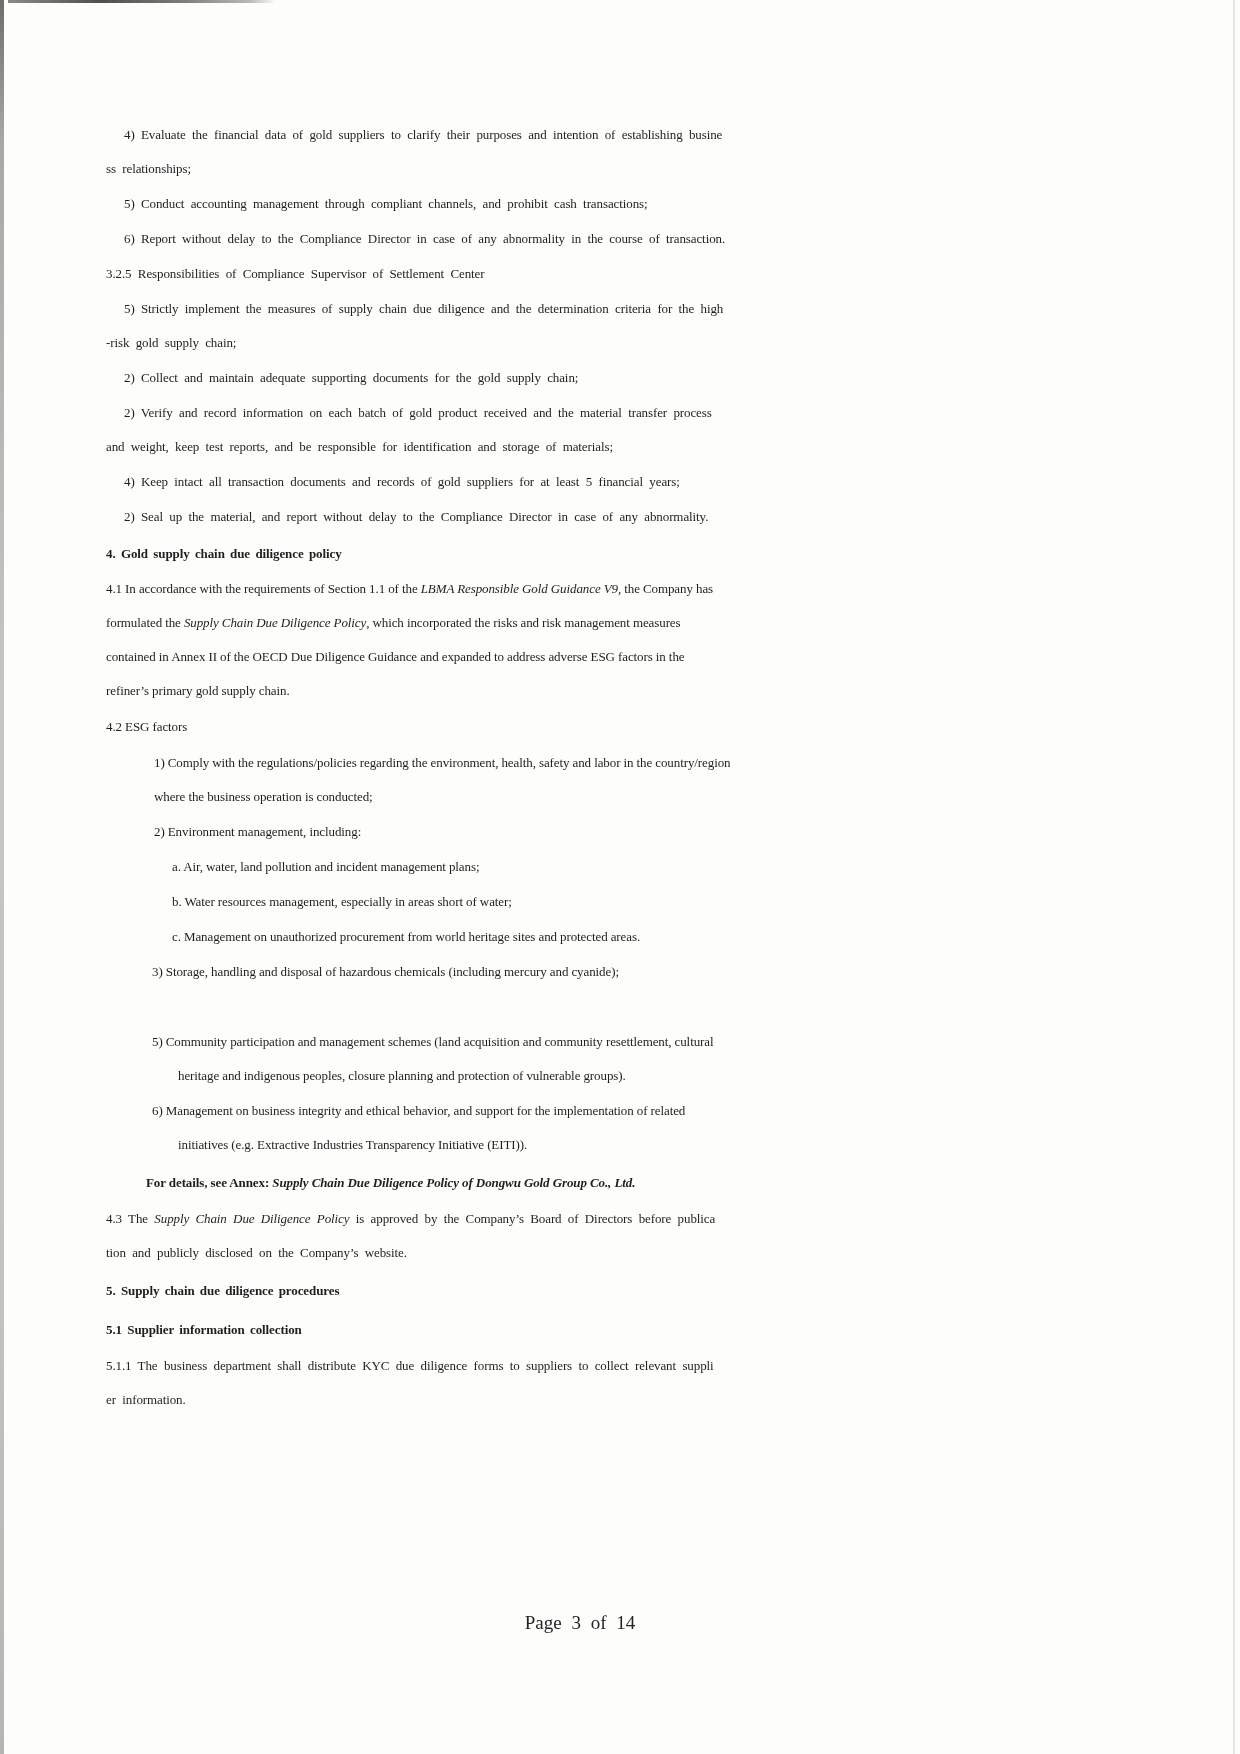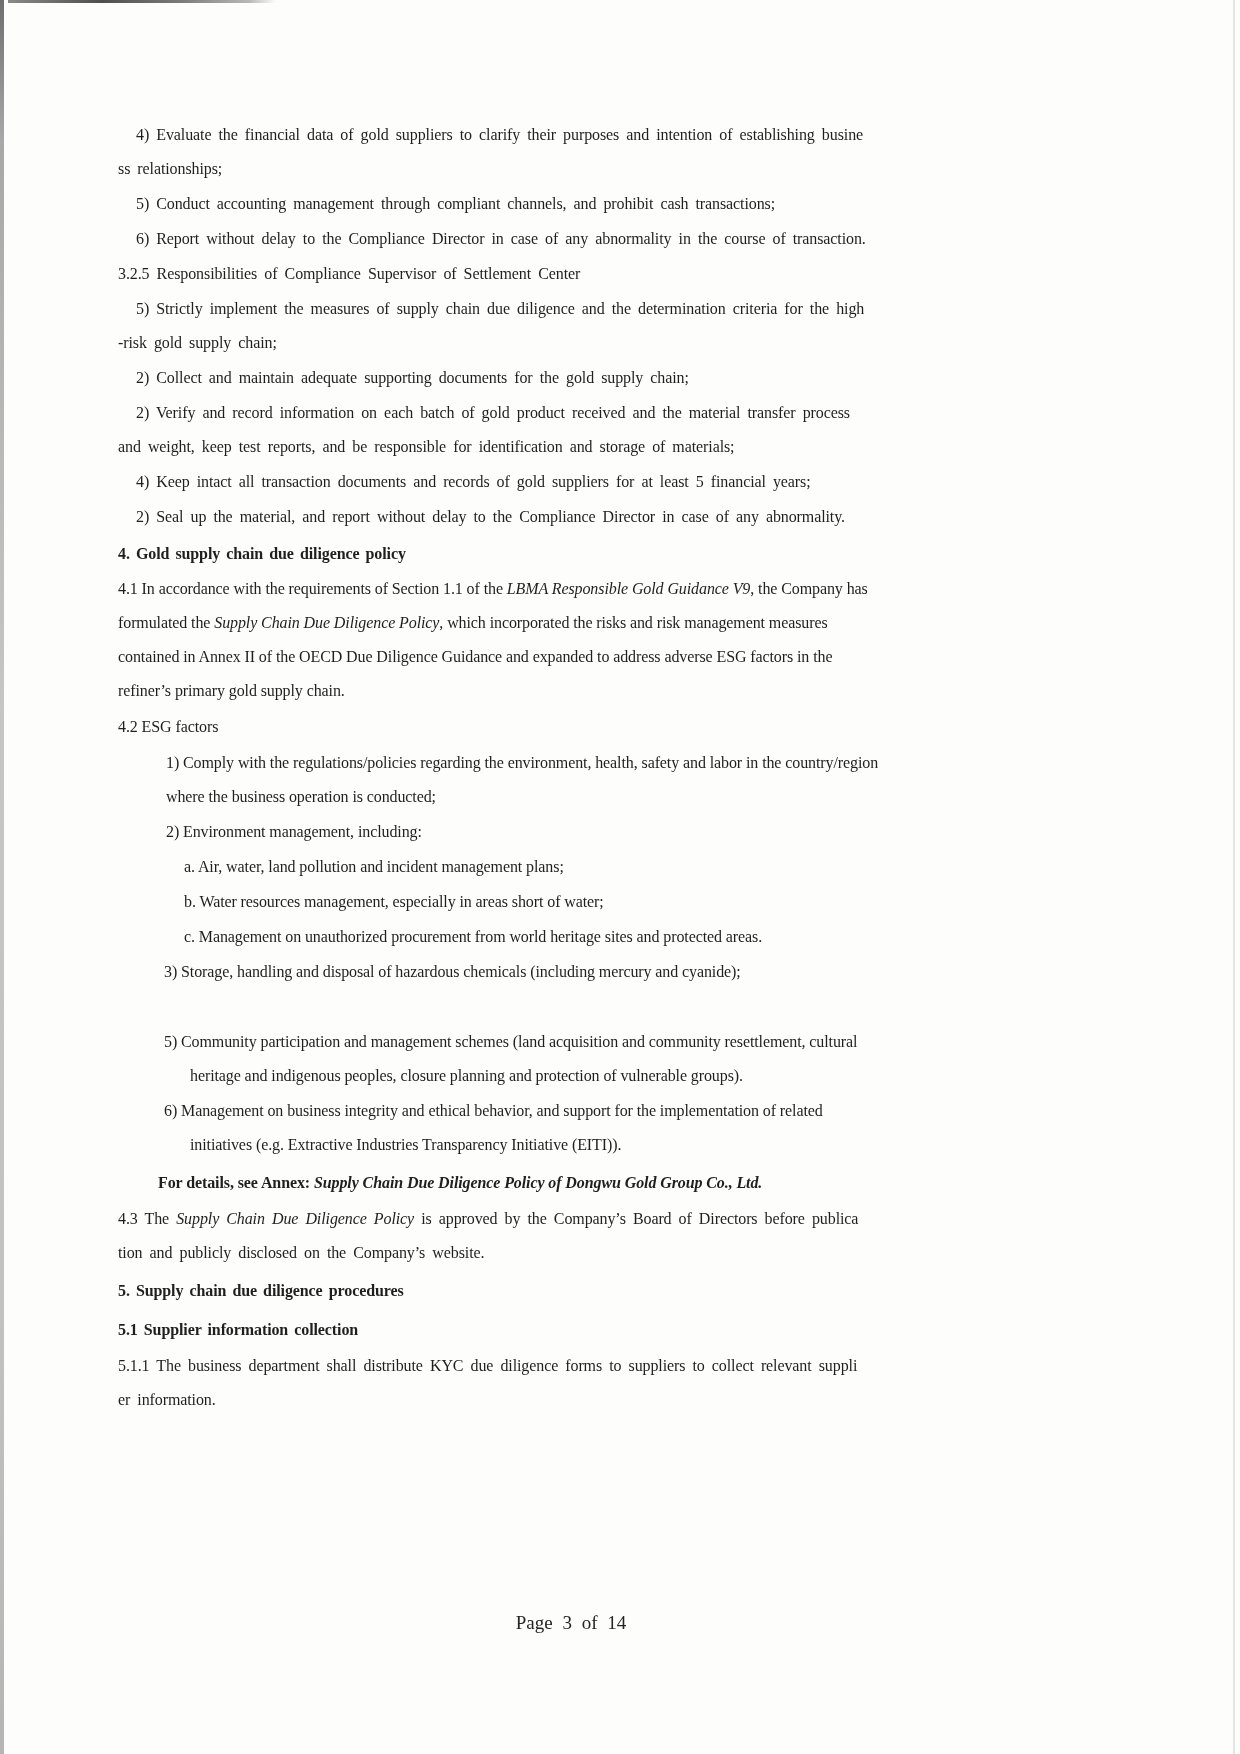--- a/index.html
+++ b/index.html
@@ -29,34 +29,34 @@
     position: absolute; right: 5px; top: 0; width: 2px; height: 100%;
     background: #e4e4e2;
   }
   .content {
     position: absolute;
     left: 106px;
     top: 118px;
     width: 950px;
   }
   .para {
-    margin: 0 0 1px 12px;
-    font-size: 16px;
+    margin: 0 0 1px 0;
+    font-size: 13px;
     line-height: 34px;
     white-space: nowrap;
     letter-spacing: -0.1px;
   }
   .para span { white-space: inherit; }
   .wide { word-spacing: 3.2px; }
   .hw   { word-spacing: 2.2px; }
   .bold { font-weight: bold; }
   .it   { font-style: italic; }
   .footer {
     position: absolute;
-    left: 96px;
+    left: 105px;
     top: 1608px;
     width: 950px;
     text-align: center;
     font-size: 19px;
     line-height: 30px;
     word-spacing: 5px;
     color: #242424;
   }
 </style>
 </head>

